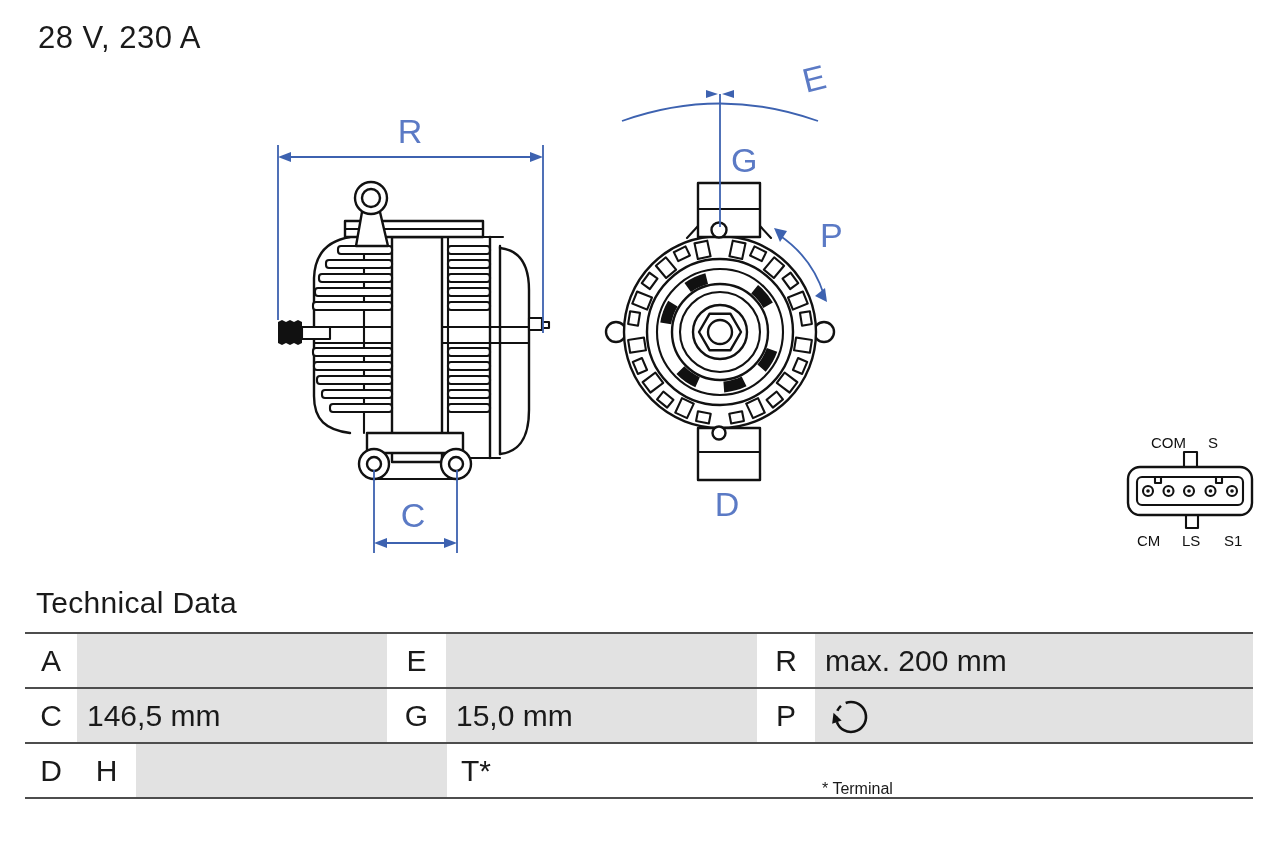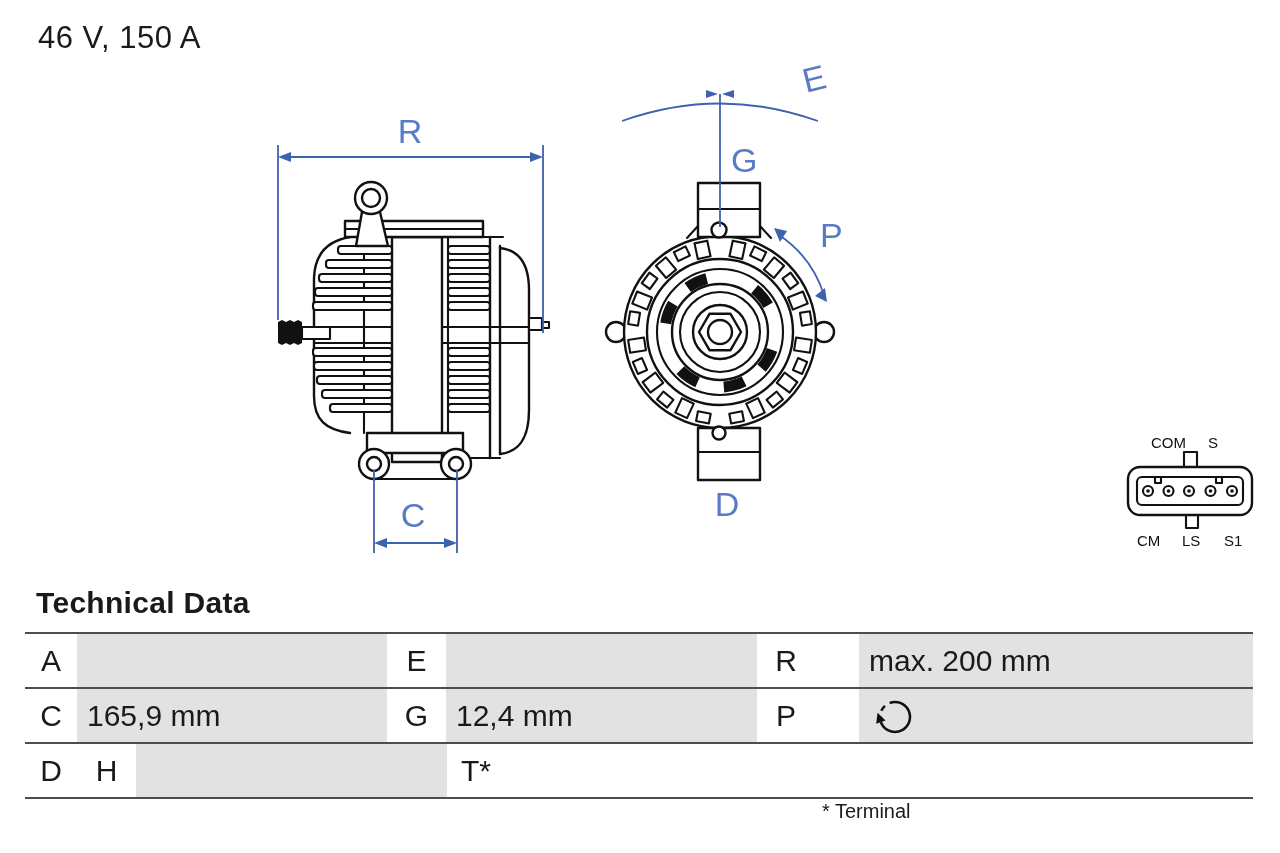--- a/index.html
+++ b/index.html
@@ -1,44 +1,44 @@
 <!DOCTYPE html>
 <html><head>
 <meta charset="utf-8">
 <style>
   html,body{margin:0;padding:0;background:#ffffff;}
   body{width:1280px;height:853px;position:relative;font-family:"Liberation Sans",sans-serif;color:#1a1a1a;overflow:hidden;}
   .abs{position:absolute;}
   #main-title{left:38px;top:20px;font-size:31px;letter-spacing:.5px;}
-  #tech-heading{left:36px;top:586px;font-size:30px;font-weight:bold;letter-spacing:.3px;}
+  #tech-heading{left:36px;top:586px;font-size:30px;font-weight:normal;letter-spacing:.3px;}
   #drawing-svg{left:0;top:0;}
   
   #tech-table{left:25px;top:632px;width:1228px;}
   .trow{display:flex;height:53px;border-top:2px solid #4d4d4d;}
   .trow:last-child{border-bottom:2px solid #4d4d4d;}
   .cell{display:flex;align-items:center;font-size:30px;}
   .lab{justify-content:center;background:#ffffff;}
   .val{background:#e2e2e2;padding-left:10px;box-sizing:border-box;}
   .cl1{width:52px;}.cv1{width:310px;}
   .cl2{width:59px;}.cv2{width:311px;}
-  .cl3{width:58px;}.cv3{flex:1;margin-left:44px;}
-  #footnote{left:822px;top:800px;font-size:20px;}
+  .cl3{width:58px;}.cv3{flex:1;}
+  #footnote{left:822px;top:780px;font-size:16px;}
   
   .blk{stroke:#111;fill:none;stroke-width:2.4;stroke-linejoin:round;stroke-linecap:round;}
   .blkw{stroke:#111;fill:#fff;stroke-width:2.4;stroke-linejoin:round;}
   .thin{stroke-width:2.1;}
   .blue{stroke:#3d62b0;fill:none;stroke-width:1.8;}
   .bluef{fill:#3d62b0;stroke:none;}
   .dimtxt{font-family:"Liberation Sans",sans-serif;font-size:34px;font-weight:300;fill:#5b7ac5;stroke:none;}
   .conlab{font-family:"Liberation Sans",sans-serif;font-size:15px;fill:#111;stroke:none;}
 </style>
 </head>
 <body>
 
-<div class="abs" id="main-title">46 V, 150 A</div>
+<div class="abs" id="main-title">28 V, 230 A</div>
 
 <svg id="drawing-svg" class="abs" width="1280" height="580" viewBox="0 0 1280 580">
 
   <g>
 
     <path class="blk" d="M350,237 C332,240 315,250 314,278 L314,396 C314,420 326,430 350,433"></path>
 
     <path class="blk thin" d="M314,327 H529 M314,343 H529"></path>
 
     <rect class="blkw" x="392" y="237" width="50" height="225"></rect>
@@ -231,23 +231,23 @@
   <div class="trow">
     <div class="cell lab cl1">A</div>
     <div class="cell val cv1"></div>
     <div class="cell lab cl2">E</div>
     <div class="cell val cv2"></div>
     <div class="cell lab cl3">R</div>
     <div class="cell val cv3">max. 200 mm</div>
   </div>
   <div class="trow">
     <div class="cell lab cl1">C</div>
-    <div class="cell val cv1">165,9 mm</div>
+    <div class="cell val cv1">146,5 mm</div>
     <div class="cell lab cl2">G</div>
-    <div class="cell val cv2">12,4 mm</div>
+    <div class="cell val cv2">15,0 mm</div>
     <div class="cell lab cl3">P</div>
     <div class="cell val cv3">
       <svg width="42" height="40" viewBox="0 0 42 40" style="margin-left:4px;">
         <path d="M22,6 A15,15 0 1 1 7.9,26.1" stroke="#111" stroke-width="2.6" fill="none"></path>
         <path d="M7.9,26.1 A15,15 0 0 1 22,6" stroke="#111" stroke-width="2.6" fill="none" stroke-dasharray="6,5.5"></path>
         <polygon points="4.5,16.7 12.6,24.4 3.2,27.8" fill="#111"></polygon>
       </svg>
     </div>
   </div>
   <div class="trow">

